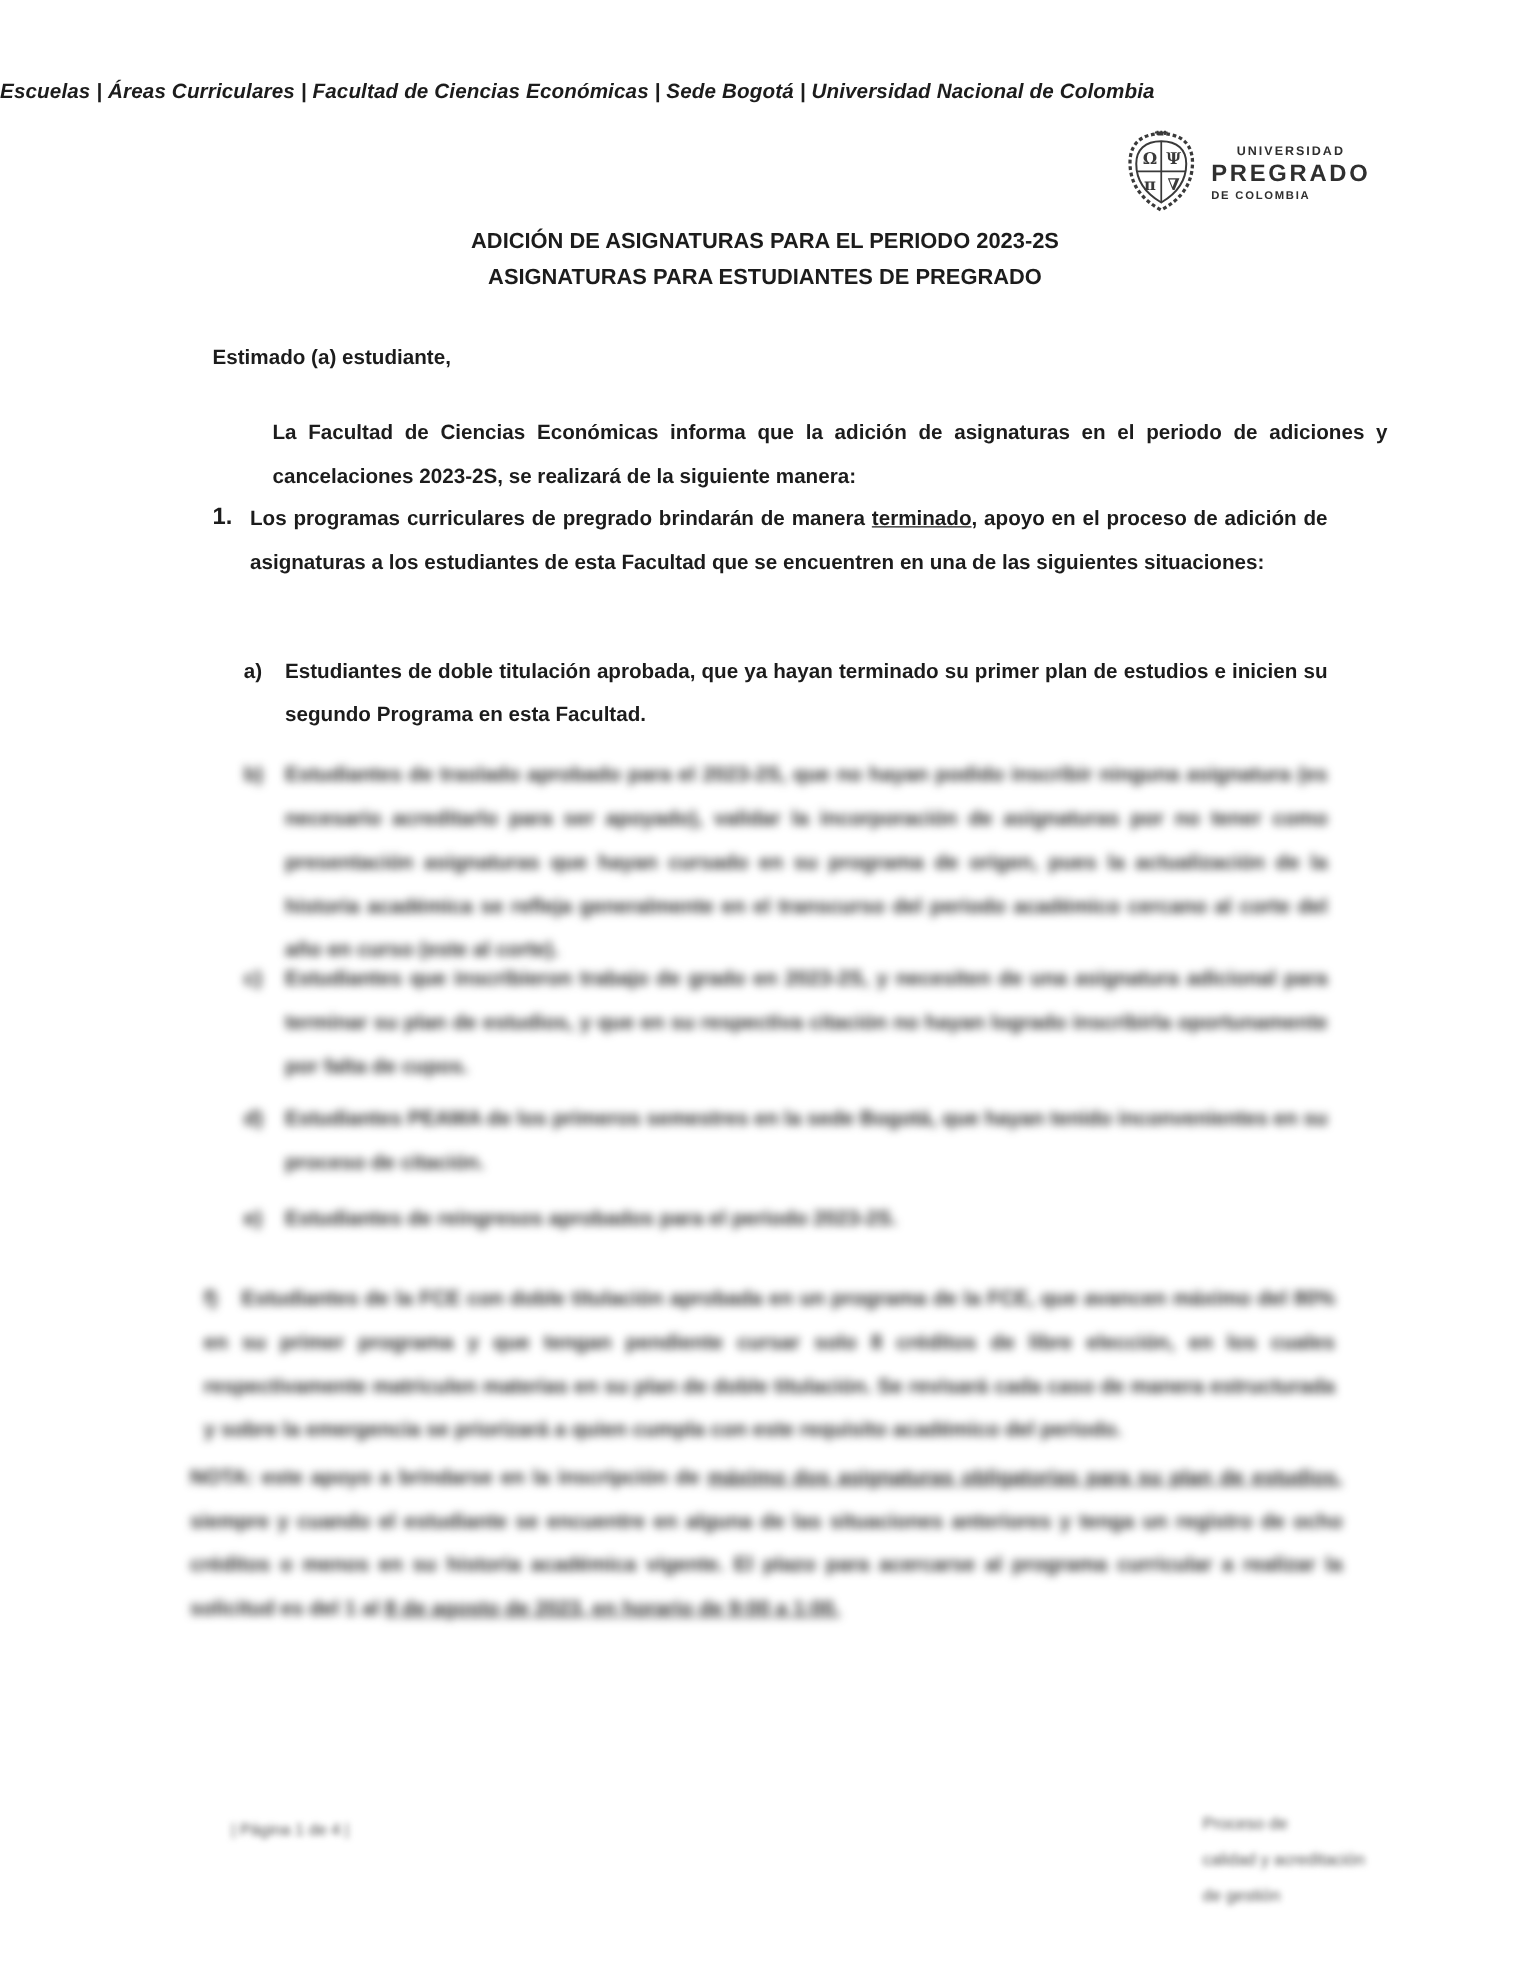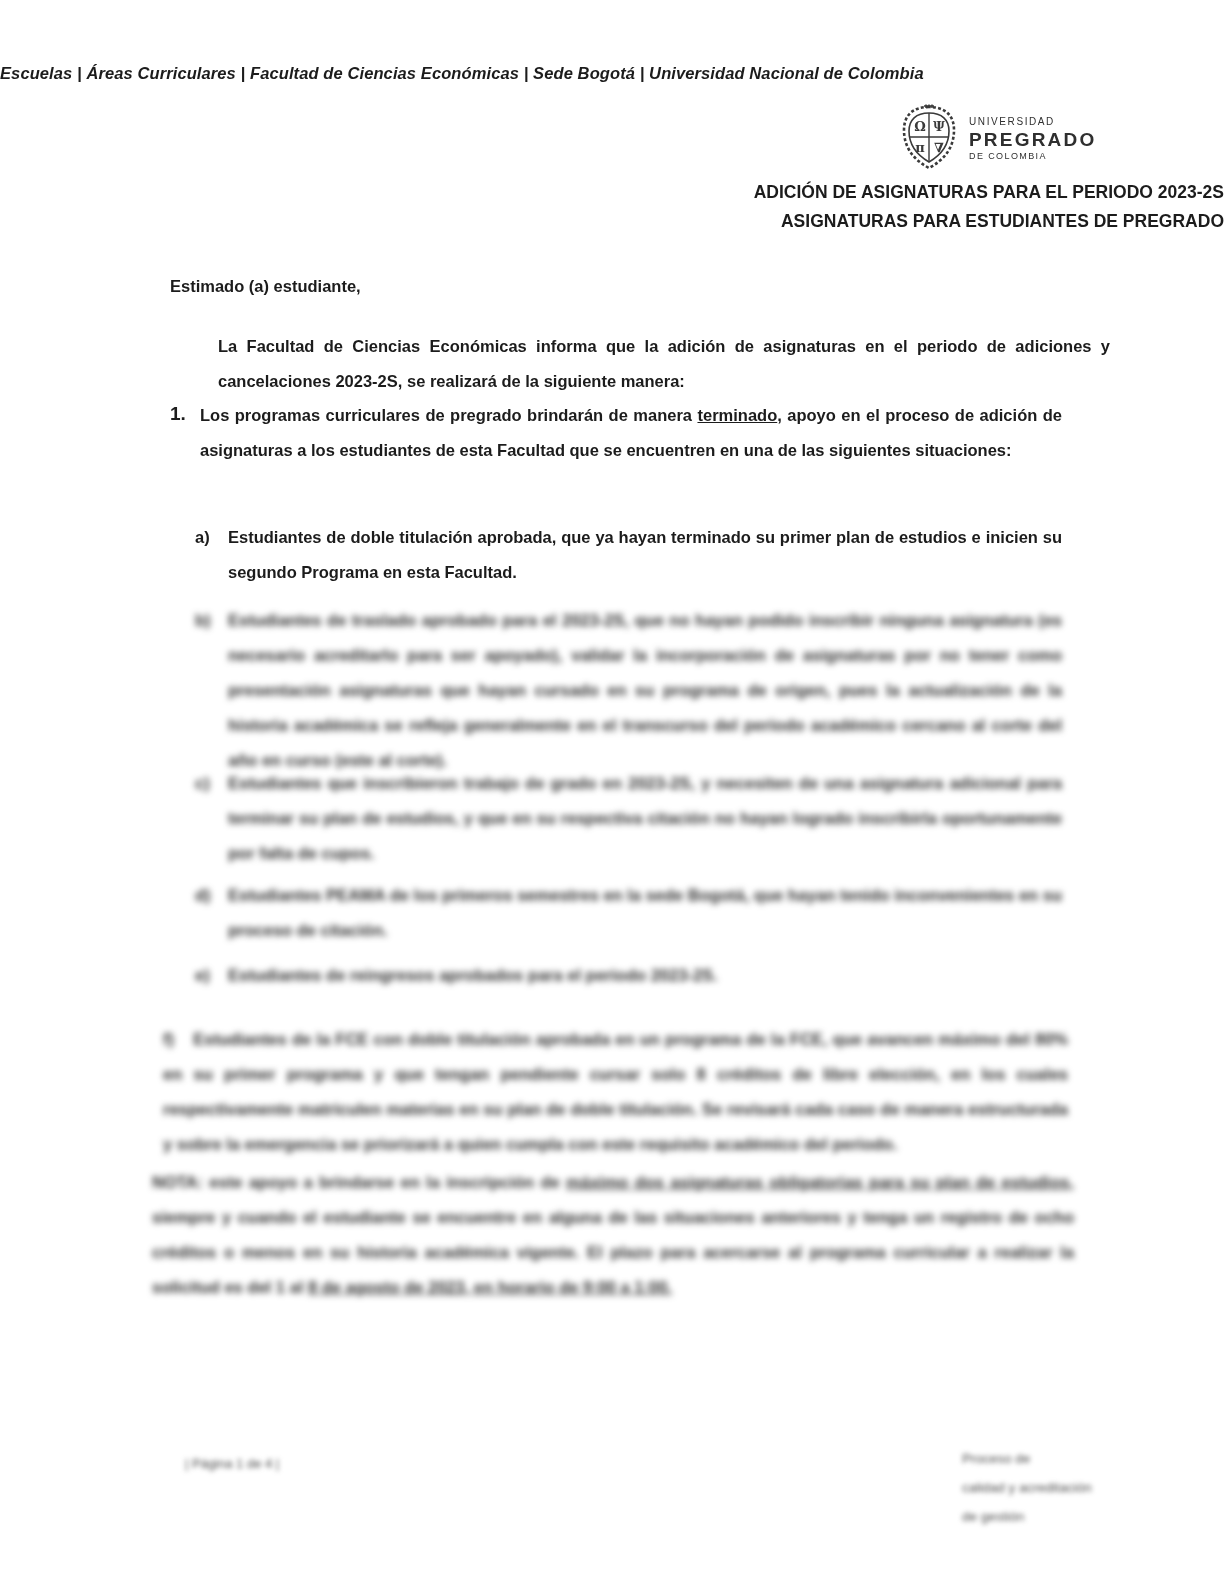--- a/index.html
+++ b/index.html
@@ -22,28 +22,28 @@
     font-size: 16.5px;
     font-weight: bold;
     font-style: italic;
     letter-spacing: 0.1px;
   }
 
   
   .logo { top: 104px; left: 898px; display: flex; align-items: center; gap: 9px; }
   .logo svg { display: block; }
   .logo-text { display: flex; flex-direction: column; color: #2f2f2f; line-height: 1; }
-  .logo-line1 { font-size: 10px; letter-spacing: 1.6px; font-weight: normal; margin-bottom: 3px; }
+  .logo-line1 { font-size: 10px; letter-spacing: 1.6px; font-weight: bold; margin-bottom: 3px; text-align: center; }
   .logo-line2 { font-size: 19px; letter-spacing: 2.2px; font-weight: bold; margin-bottom: 3px; }
-  .logo-line3 { font-size: 9px; letter-spacing: 1.4px; font-weight: normal; }
+  .logo-line3 { font-size: 9px; letter-spacing: 1.4px; font-weight: bold; }
 
   
   .doc-title {
     top: 178px; left: 0; width: 100%;
-    text-align: right;
+    text-align: center;
     font-size: 17.5px;
     font-weight: bold;
     line-height: 29px;
   }
 
   
   .para { font-size: 16.5px; line-height: 35px; font-weight: bold; }
   .just { text-align: justify; }
   .salutation  { top: 252px; left: 170px; width: 892px; }
   .intro       { top: 312px; left: 170px; width: 892px; margin-left: 48px; }

